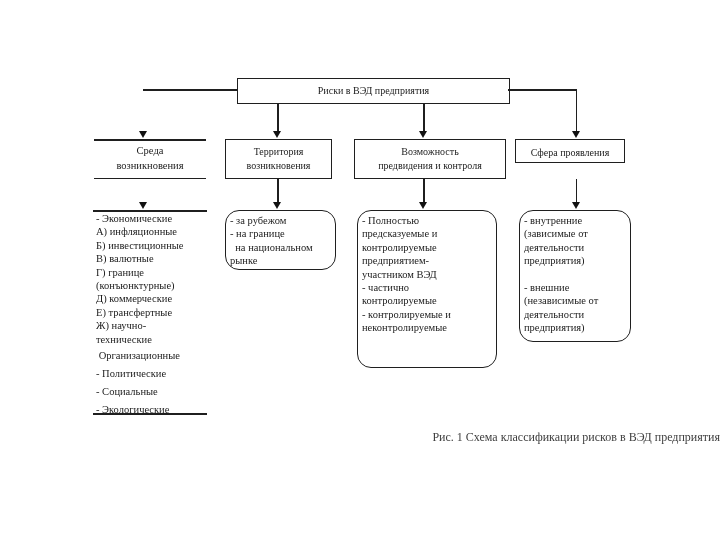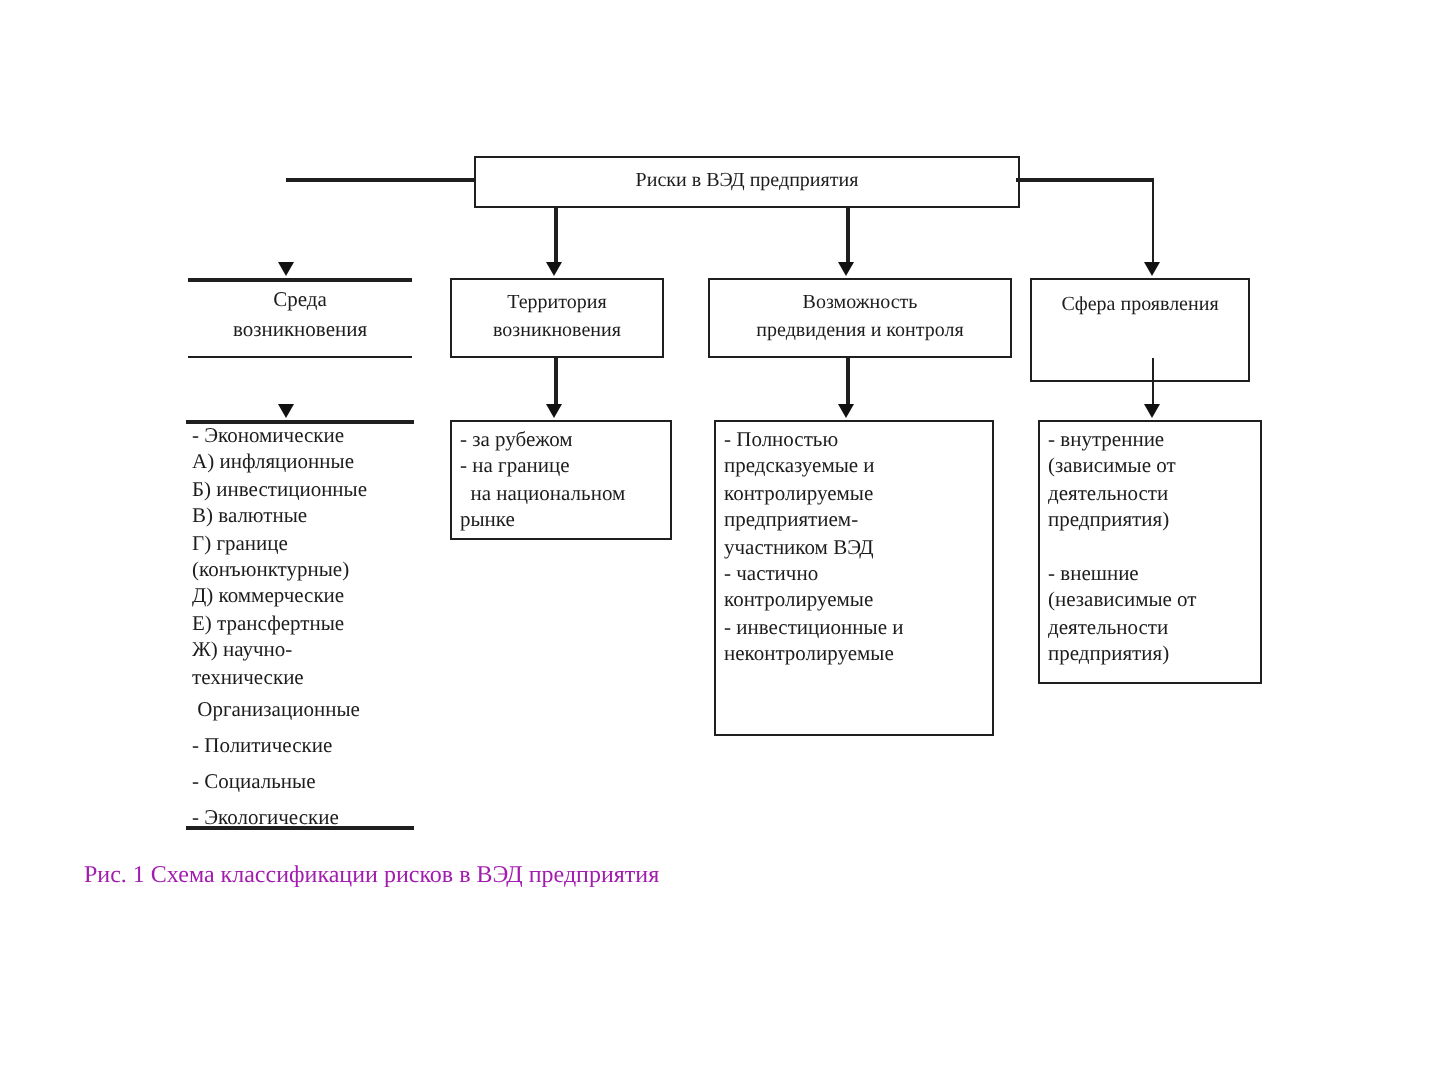--- a/index.html
+++ b/index.html
@@ -21,24 +21,24 @@
     position:absolute; text-align:center; font-size:10.5px; line-height:14.5px;
   }
   .hdr-in {
     display:flex; flex-direction:column; align-items:center; justify-content:center;
     width:100%; height:100%; text-align:center; font-size:10px; line-height:14.5px;
   }
   .hdr-top { justify-content:flex-start; padding-top:6px; box-sizing:border-box; }
   .list { position:absolute; font-size:10.5px; }
   .list .line { white-space:pre; line-height:13.4px; min-height:13.4px; }
   .list.spaced .line { line-height:17.9px; min-height:17.9px; }
-  .list.padded { padding:3px 4px; box-sizing:border-box; }
+  .list.padded { padding:3px 4px; box-sizing:border-box;border-radius:14px; }
   .caption {
-    position:absolute; left:42px; width:678px; top:430px; text-align:left;
-    font-size:12px; line-height:15px; color:#a21caf;
+    position:absolute; left:42px; width:678px; top:430px; text-align:right;
+    font-size:12px; line-height:15px; color:#404040;
   }
 </style>
 </head>
 <body>
 
 <div class="canvas">
 
   <div class="box" style="left:237px; top:78px; width:273px; height:26px;">
     <div class="hdr-in">Риски в ВЭД предприятия</div>
   </div>
@@ -67,21 +67,21 @@
     </div>
   </div>
 
   <div class="box" style="left:354px; top:139px; width:152px; height:40px;">
     <div class="hdr-in">
       <div>Возможность</div>
       <div>предвидения и контроля</div>
     </div>
   </div>
 
-  <div class="box" style="left:515px; top:139px; width:110px; height:52px;">
+  <div class="box" style="left:515px; top:139px; width:110px; height:24px;">
     <div class="hdr-in hdr-top">
       <div>Сфера проявления</div>
     </div>
   </div>
 
   <div class="vline" style="left:277px; top:179px; height:24px;"></div>
   <div class="vline" style="left:423px; top:179px; height:24px;"></div>
   <div class="vline" style="left:575.5px; top:179px; height:24px;"></div>
   <div class="arrow-down" style="left:138.5px; top:202px;"></div>
   <div class="arrow-down" style="left:273px;   top:202px;"></div>
@@ -117,21 +117,21 @@
     </div>
 
   <div class="box list padded" style="left:357px; top:210px; width:140px; height:158px;">
       <div class="line">- Полностью</div>
       <div class="line">предсказуемые и</div>
       <div class="line">контролируемые</div>
       <div class="line">предприятием-</div>
       <div class="line">участником ВЭД</div>
       <div class="line">- частично</div>
       <div class="line">контролируемые</div>
-      <div class="line">- инвестиционные и</div>
+      <div class="line">- контролируемые и</div>
       <div class="line">неконтролируемые</div>
     </div>
 
   <div class="box list padded" style="left:519px; top:210px; width:112px; height:132px;">
       <div class="line">- внутренние</div>
       <div class="line">(зависимые от</div>
       <div class="line">деятельности</div>
       <div class="line">предприятия)</div>
       <div class="line"> </div>
       <div class="line">- внешние</div>

